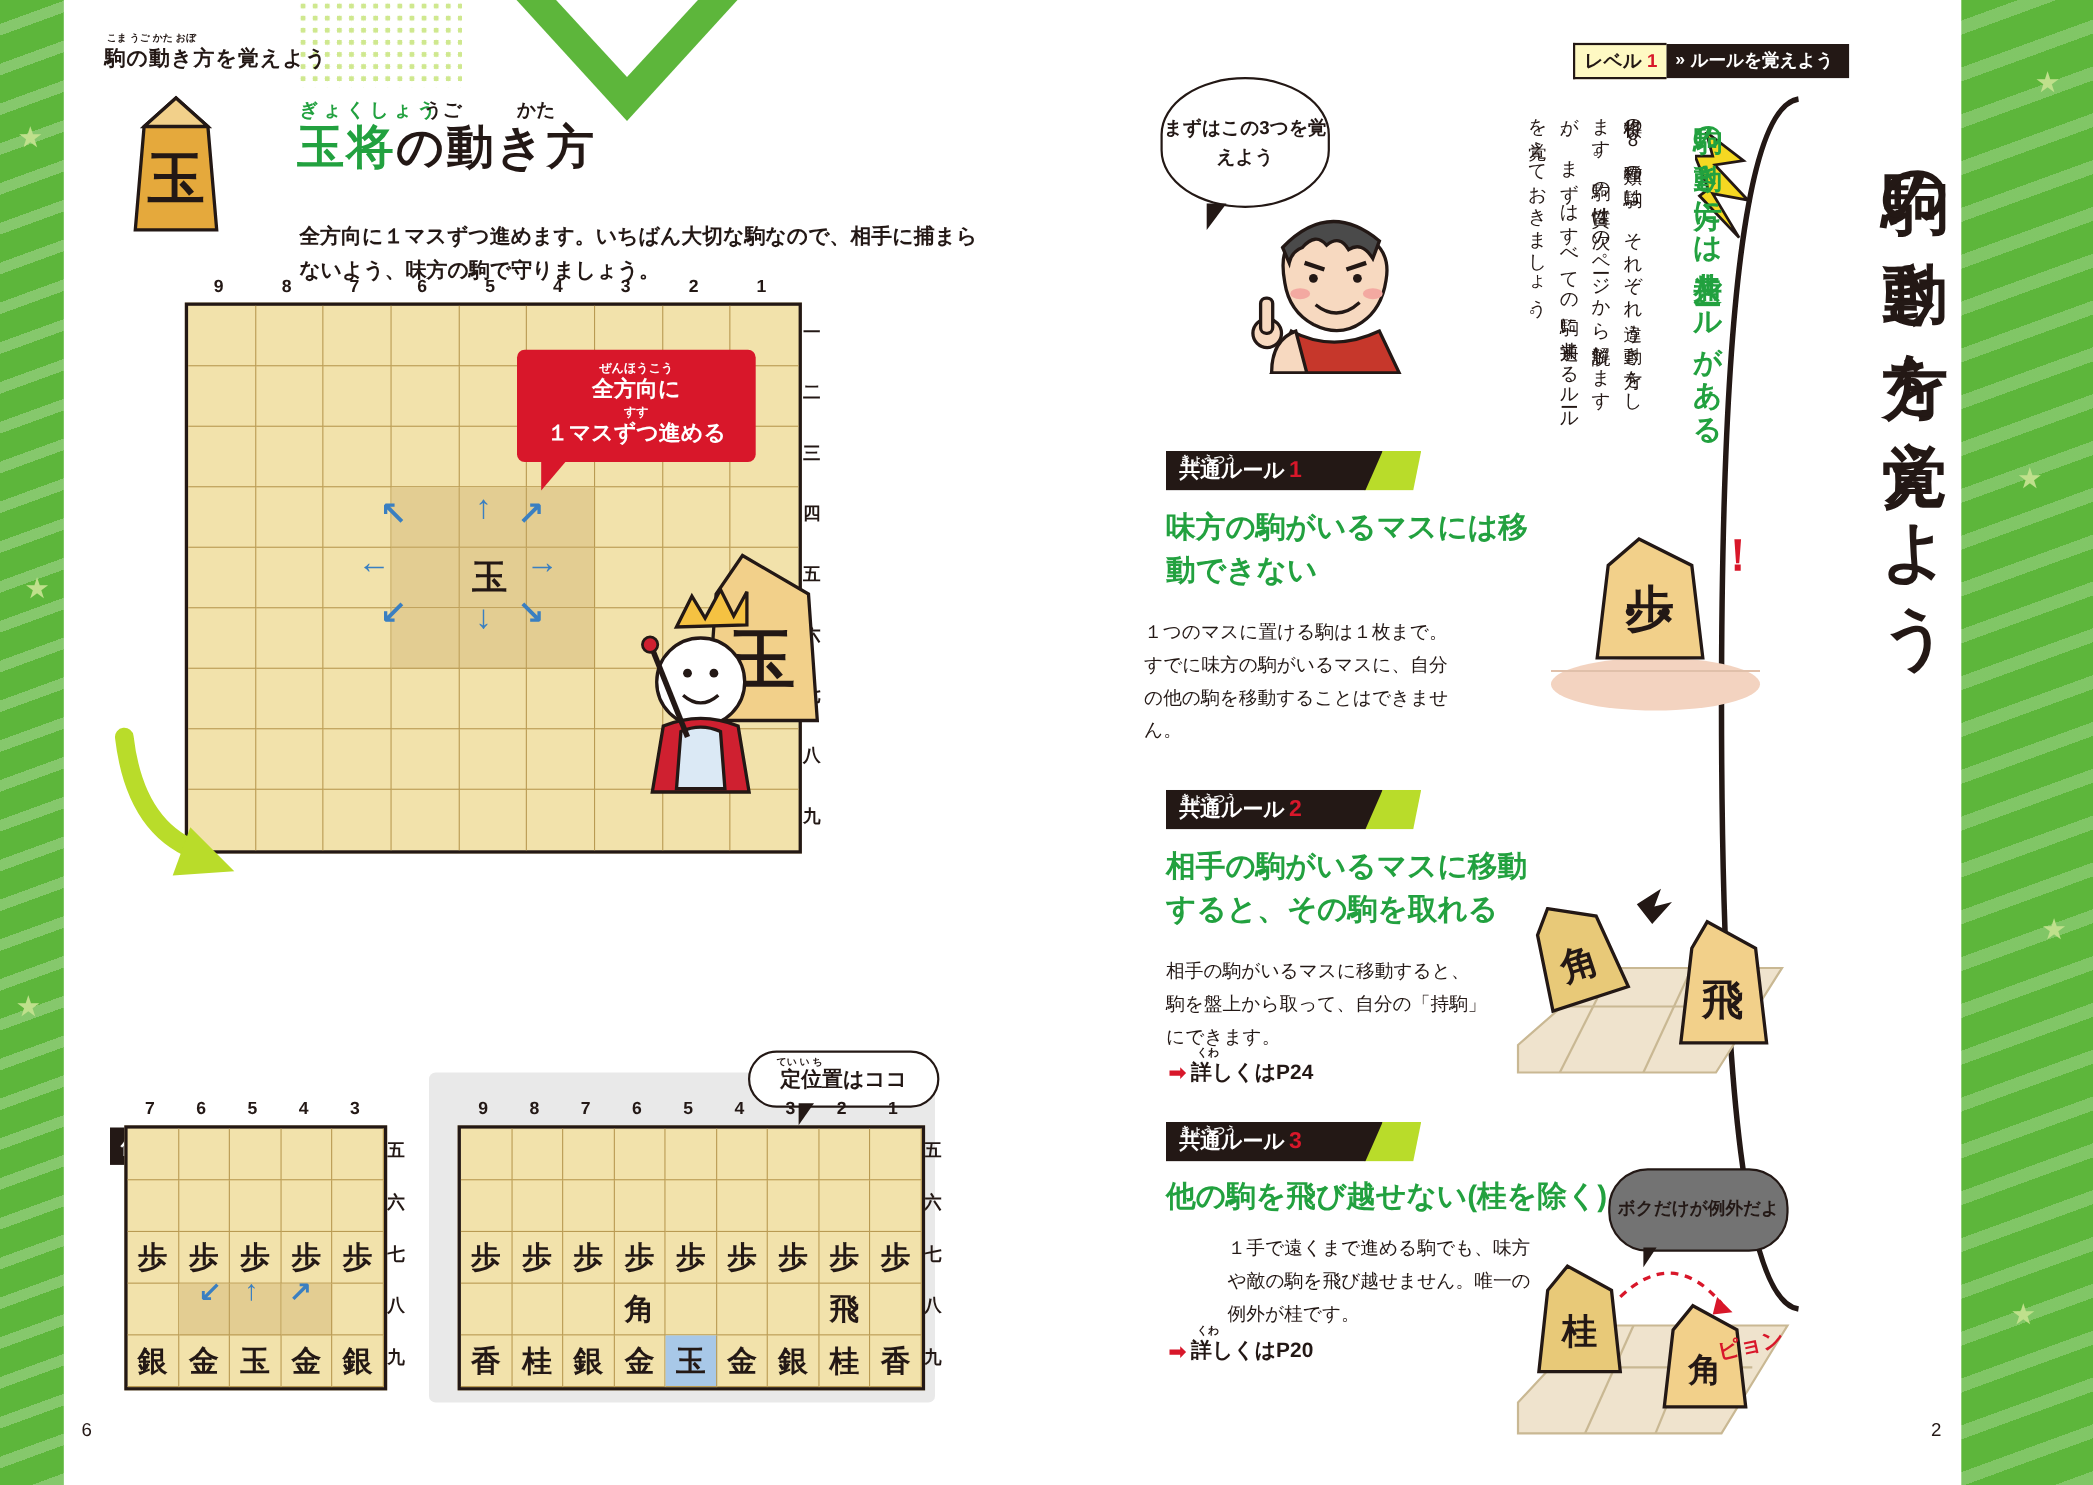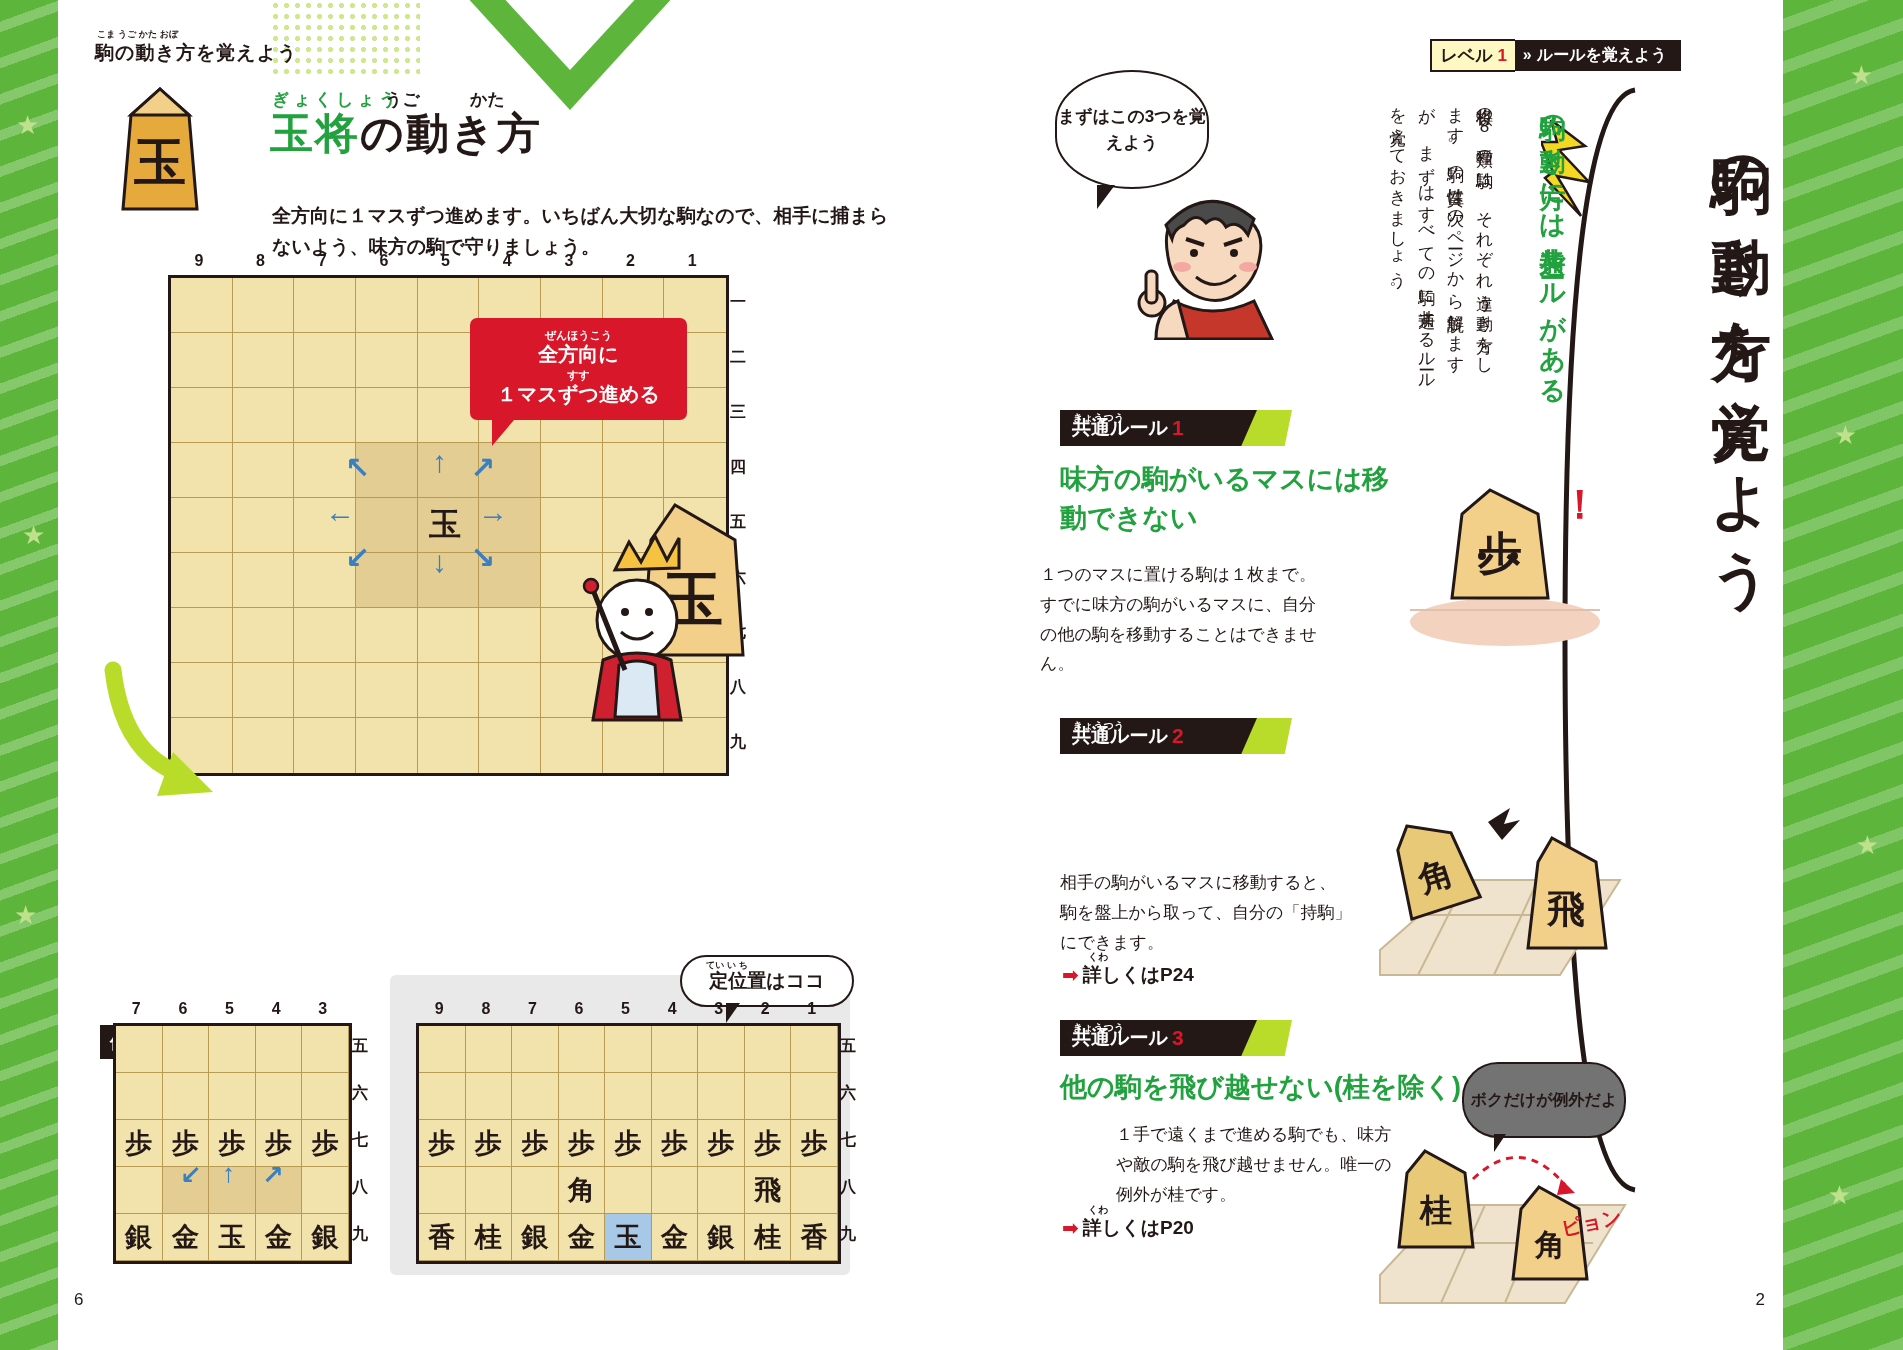--- a/index.html
+++ b/index.html
@@ -571,20 +571,21 @@
     <circle cx="92" cy="86" r="4" fill="#231815"></circle>
       <circle cx="124" cy="86" r="4" fill="#231815"></circle>
   </svg>
 
   <div class="tag-accent" style="left:1240px;top:718px;"></div>
   <div class="rule-tag" style="left:1060px;top:718px;">
     <span class="rb">きょうつう</span>
     <span>共通ルール</span>
     <span class="num">2</span>
   </div>
+  <div class="rule-title" style="left:1060px;top:768px;width:350px;">相手の駒がいるマスに移動すると、その駒を取れる</div>
   <div class="rule-text" style="left:1060px;top:868px;">相手の駒がいるマスに移動すると、駒を盤上から取って、自分の「持駒」にできます。</div>
   <div class="more" style="left:1062px;top:962px;">
     <span class="arr">➡</span>
     <span>詳しくはP24</span>
   </div>
   <div class="ruby-over" style="left:1088px;top:950px;">くわ</div>
 
   <svg class="illus" style="left:1370px;top:800px;width:260px;height:185px;">
     <polygon points="10,150 90,80 250,80 190,175 10,175" fill="#efe3cd" stroke="#c9b893" stroke-width="2"></polygon>
     <line x1="48" y1="115" x2="215" y2="115" stroke="#c9b893" stroke-width="2"></line>

